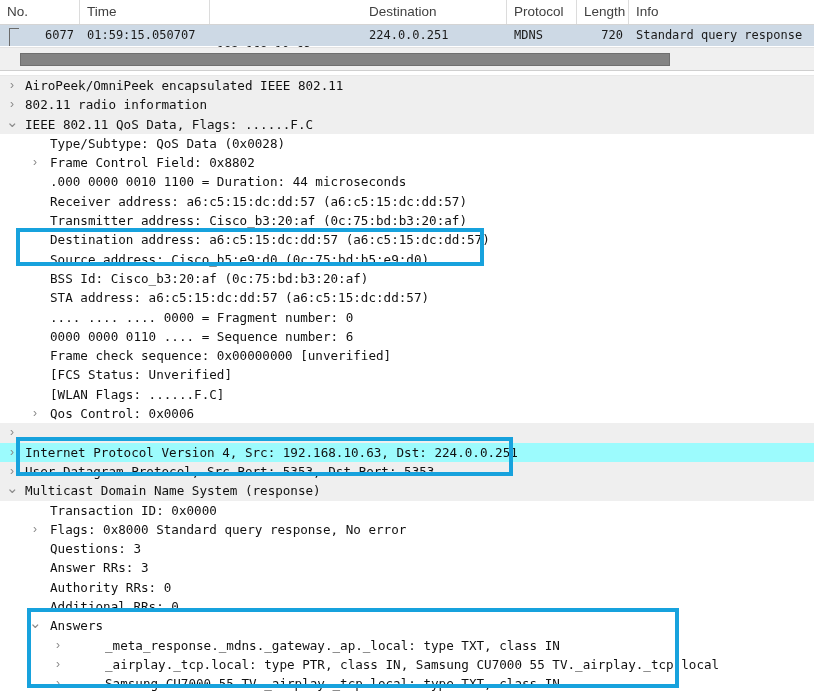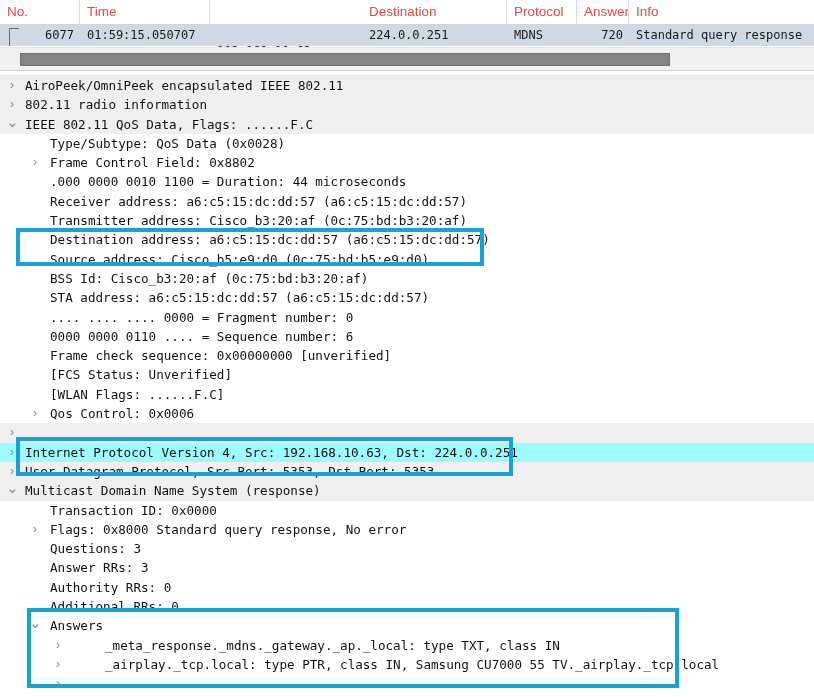--- a/index.html
+++ b/index.html
@@ -26,21 +26,21 @@
   .plist-header {
     display: flex;
     height: 25px;
     background: #ffffff;
     border-bottom: 1px solid #d4d4d4;
     box-sizing: border-box;
   }
   .plist-header .col {
     font-family: "Liberation Sans", sans-serif;
     font-size: 13.5px;
-    color: #ef4444;
+    color: #404040;
     line-height: 24px;
     padding-left: 7px;
     box-sizing: border-box;
     border-right: 1px solid #dcdcdc;
     white-space: nowrap;
     overflow: hidden;
   }
   .plist-row {
     display: flex;
     height: 21px;
@@ -166,21 +166,21 @@
 <body>
 
 <div id="packet-list">
 
   <div class="plist-header">
     <div class="col c-no">No.</div>
     <div class="col c-time">Time</div>
     <div class="col c-src">Source</div>
     <div class="col c-dst">Destination</div>
     <div class="col c-proto">Protocol</div>
-    <div class="col c-len">Answer</div>
+    <div class="col c-len">Length</div>
     <div class="col c-info">Info</div>
   </div>
 
   <div class="plist-row">
     <span class="row-marker"></span>
     <div class="cell num c-no">6077</div>
     <div class="cell c-time">01:59:15.050707</div>
     <div class="cell c-src">192.168.10.63</div>
     <div class="cell c-dst">224.0.0.251</div>
     <div class="cell c-proto">MDNS</div>
@@ -220,19 +220,19 @@
     <div class="trow lvl0 shaded"><span class="chev" style="font-size: 15px; line-height: 13px;">⌄</span><span class="txt">Multicast Domain Name System (response)</span></div>
     <div class="trow lvl1"><span class="txt">Transaction ID: 0x0000</span></div>
     <div class="trow lvl1"><span class="chev">›</span><span class="txt">Flags: 0x8000 Standard query response, No error</span></div>
     <div class="trow lvl1"><span class="txt">Questions: 3</span></div>
     <div class="trow lvl1"><span class="txt">Answer RRs: 3</span></div>
     <div class="trow lvl1"><span class="txt">Authority RRs: 0</span></div>
     <div class="trow lvl1"><span class="txt">Additional RRs: 0</span></div>
     <div class="trow lvl1"><span class="chev" style="font-size: 15px; line-height: 13px;">⌄</span><span class="txt">Answers</span></div>
     <div class="trow lvl2"><span class="chev">›</span><span class="txt">_meta_response._mdns._gateway._ap._local: type TXT, class IN</span></div>
     <div class="trow lvl2"><span class="chev">›</span><span class="txt">_airplay._tcp.local: type PTR, class IN, Samsung CU7000 55 TV._airplay._tcp.local</span></div>
-    <div class="trow lvl2"><span class="chev">›</span></div>
+    <div class="trow lvl2"><span class="chev">›</span><span class="txt">Samsung CU7000 55 TV._airplay._tcp.local: type TXT, class IN</span></div>
     <div class="trow lvl1"><span class="txt">[Unsolicited: True]</span></div>
   </div>
 
 <div class="annot" style="left: 16px; top: 228px; width: 468px; height: 38px; border-color: rgb(23, 162, 221); position: absolute;"></div>
 <div class="annot" style="left: 16px; top: 437px; width: 497px; height: 39px; border-color: rgb(23, 162, 221); position: absolute;"></div>
 <div class="annot" style="left: 27px; top: 608px; width: 652px; height: 80px; border-color: rgb(23, 162, 221); position: absolute;"></div>
 
 </body></html>

